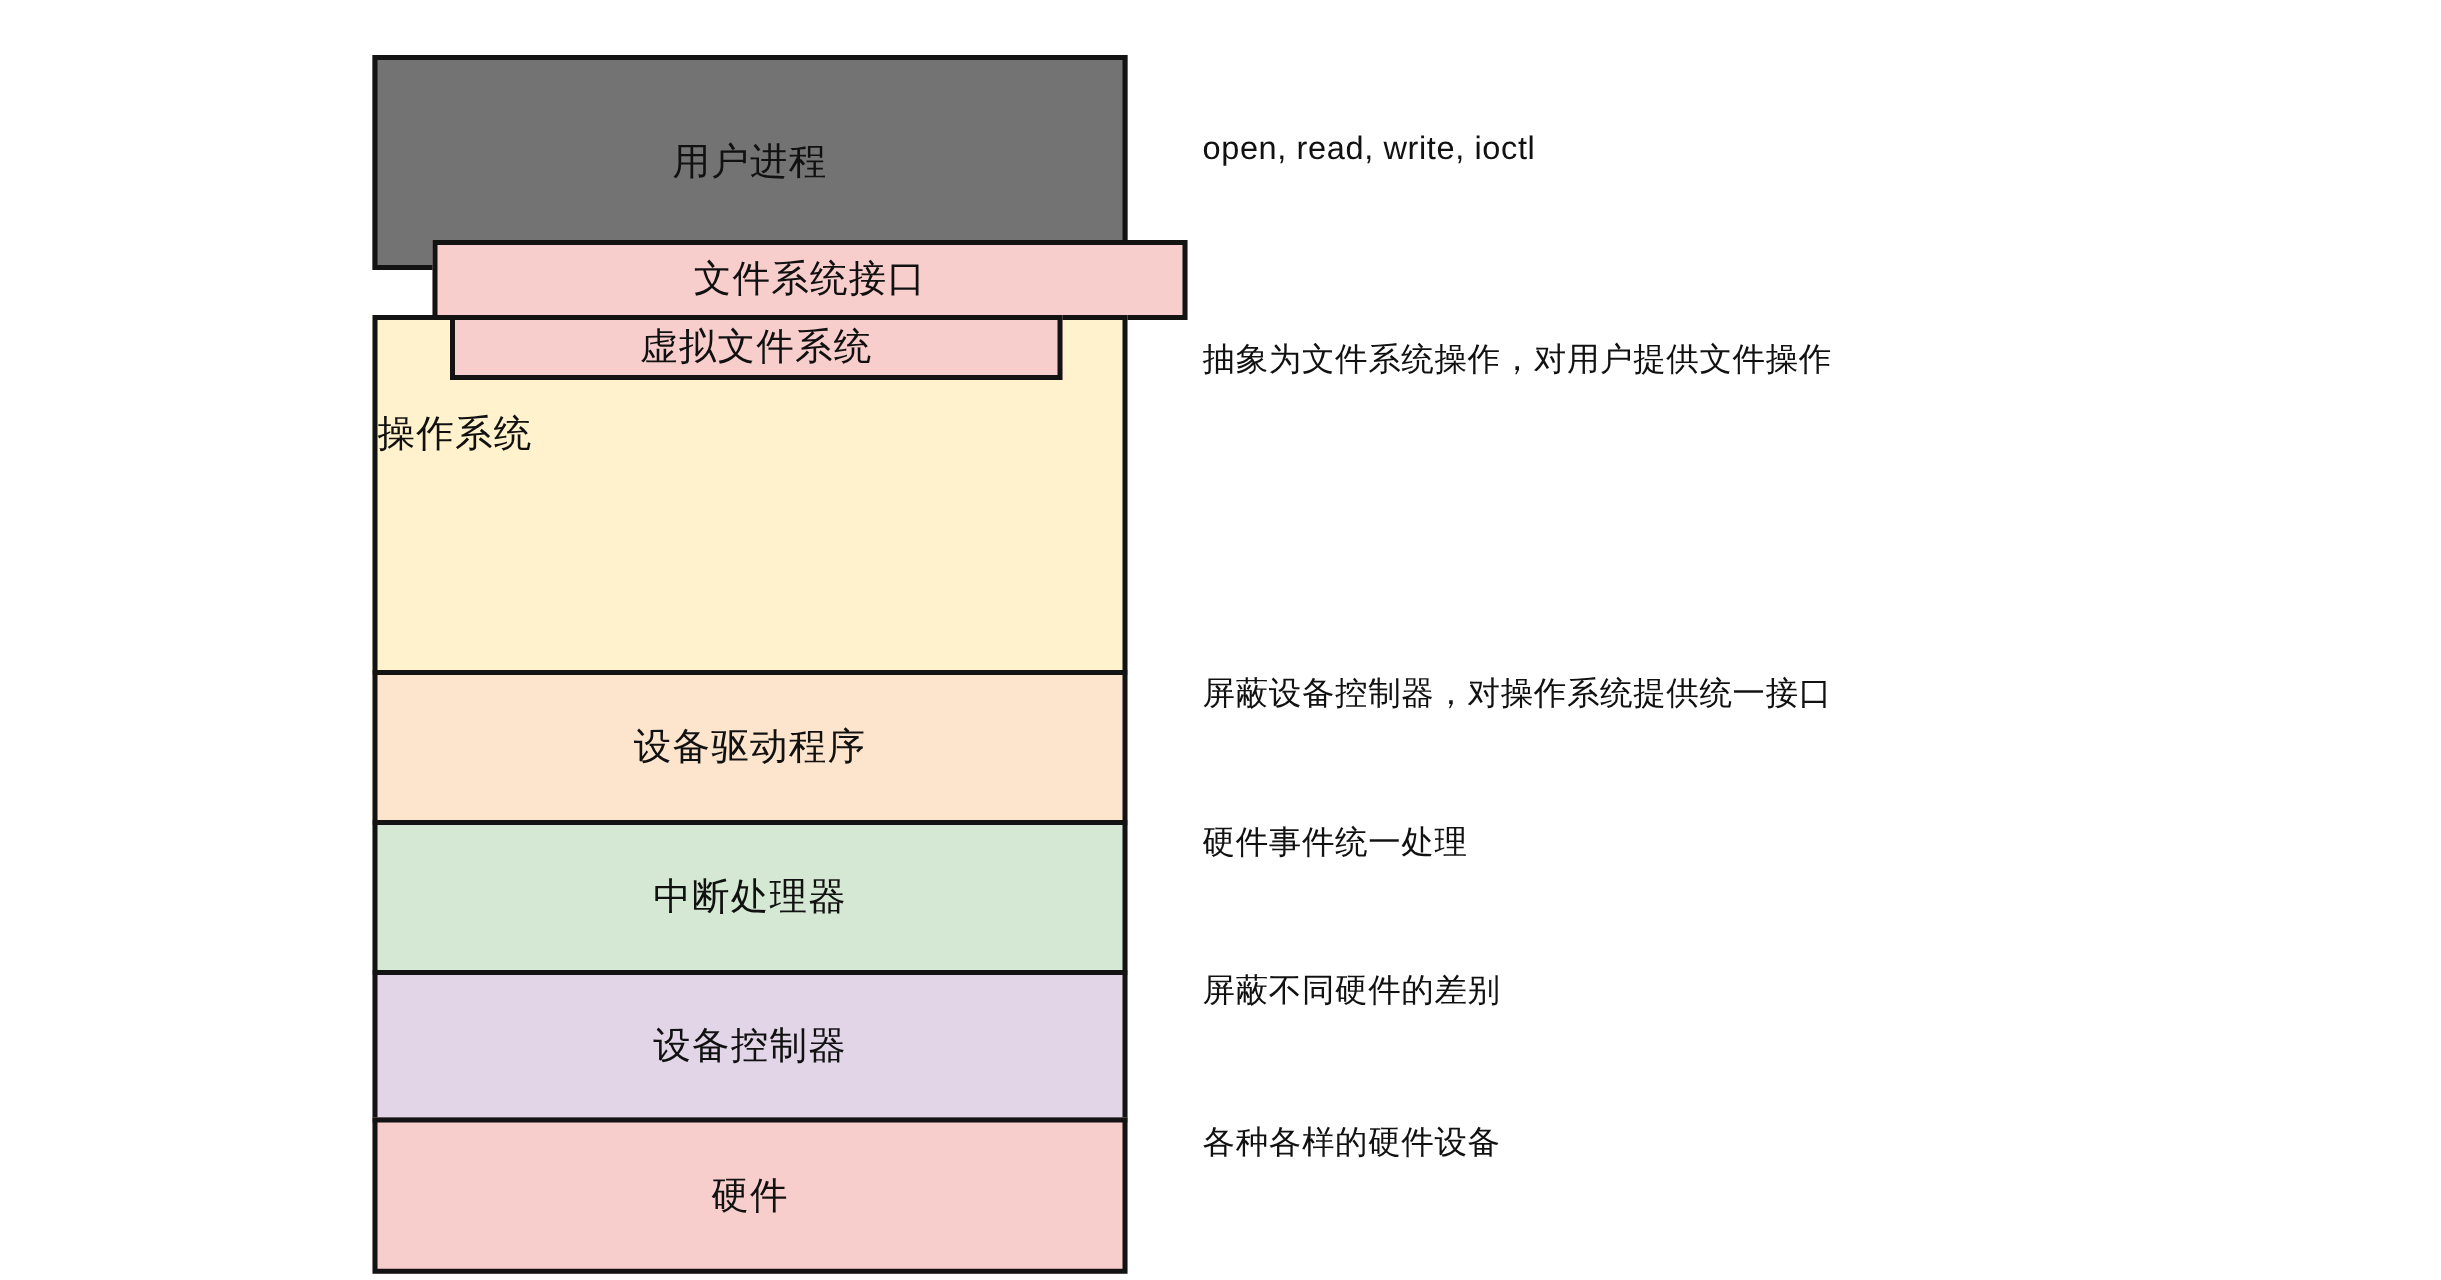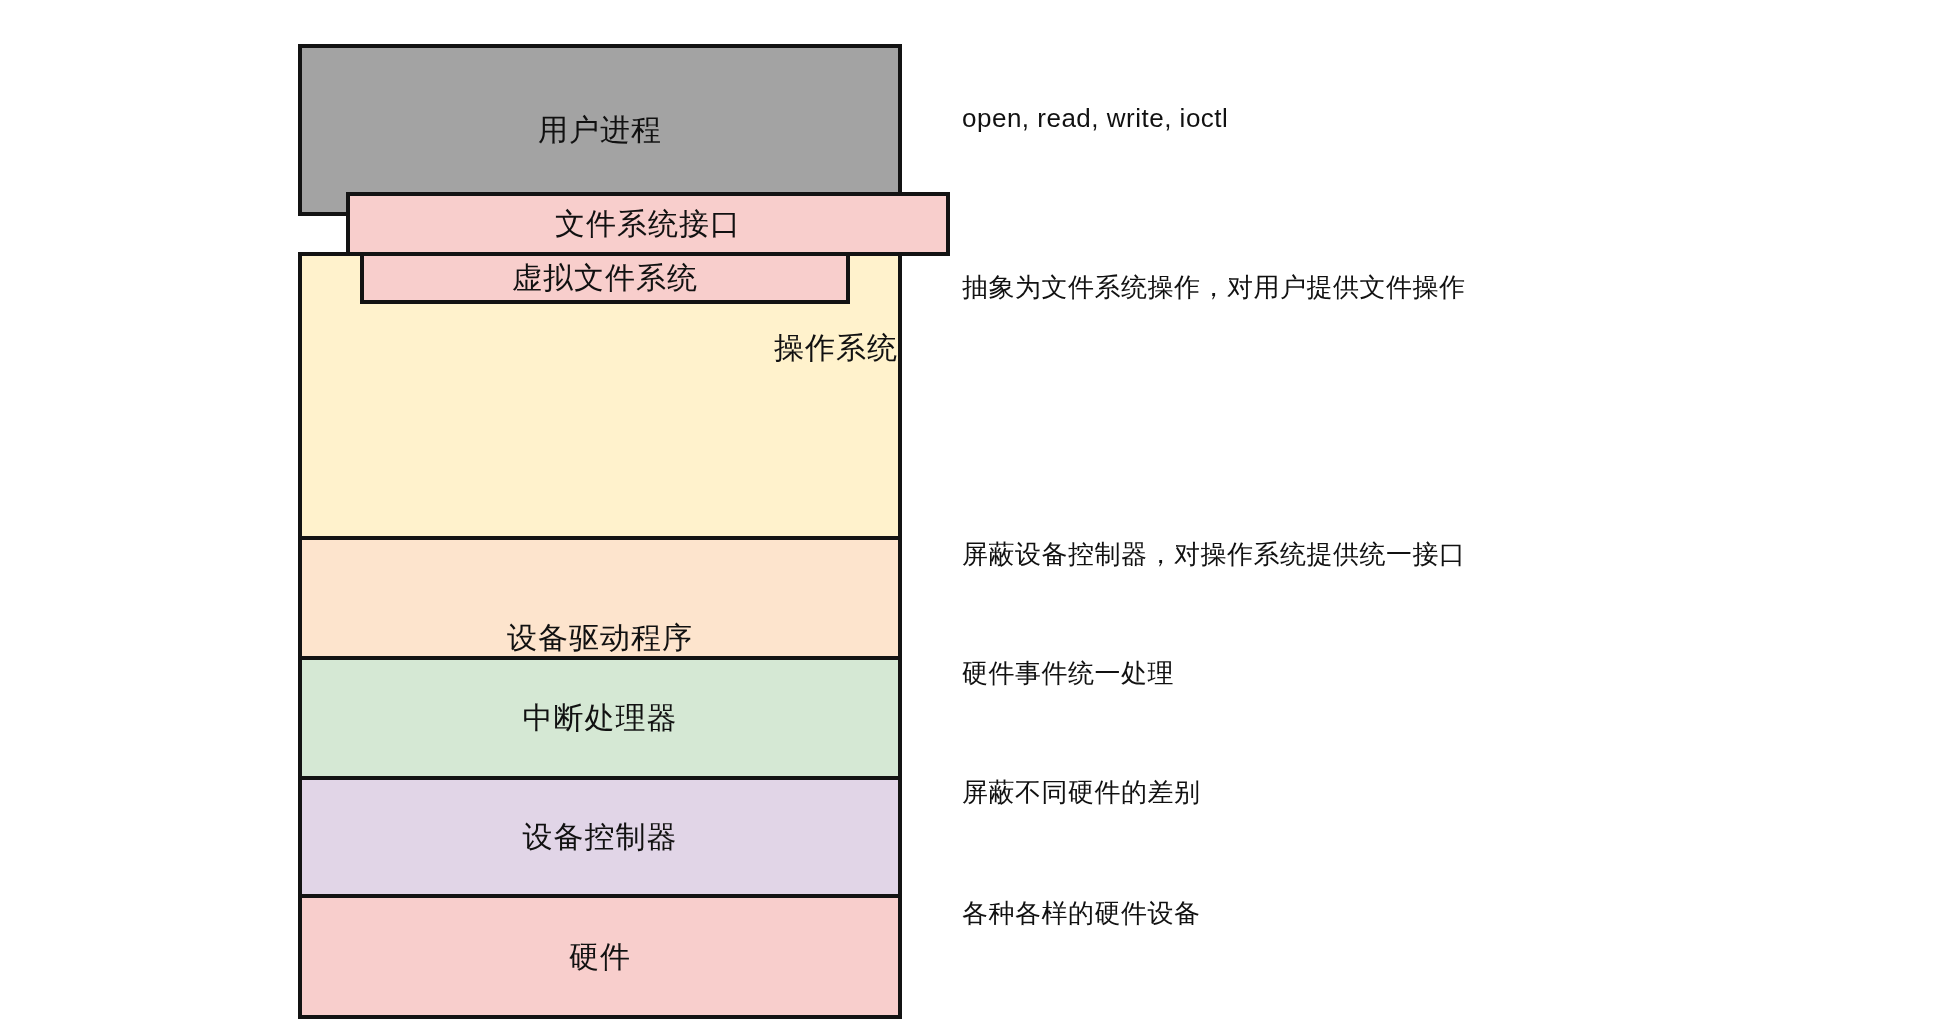--- a/index.html
+++ b/index.html
@@ -41,39 +41,39 @@
     display: flex;
     align-items: center;
     justify-content: center;
     font-size: 30px;
     color: #111111;
     letter-spacing: 1px;
     line-height: 1.2;
   }
 
   
-  .layer-user-process      { top: 0px;   height: 172px; background: #a3a3a3; }
+  .layer-user-process      { top: 0px;   height: 172px; background: #737373; }
   .layer-fs-interface      { top: 148px; height: 64px;  background: #f8cecc; margin-left: 48px; }
   .layer-operating-system  { top: 208px; height: 288px; background: #fff2cc; }
-  .layer-device-driver     { top: 492px; height: 124px; background: #fde4cd; align-items: flex-end; }
+  .layer-device-driver     { top: 492px; height: 124px; background: #fde4cd; }
   .layer-interrupt-handler { top: 612px; height: 124px; background: #d5e8d4; }
   .layer-device-controller { top: 732px; height: 122px; background: #e1d5e7; }
   .layer-hardware          { top: 850px; height: 125px; background: #f8cecc; }
 
   
   .layer-operating-system {
     display: block;
     padding-left: 26px;
   }
   .os-label {
     position: absolute;
     left: 0;
     top: 74px;
     width: 100%;
-    text-align: right;
+    text-align: left;
     font-size: 30px;
     color: #111111;
     letter-spacing: 1px;
   }
 
   
   .vfs-box {
     position: absolute;
     left: 58px;
     top: -4px;

